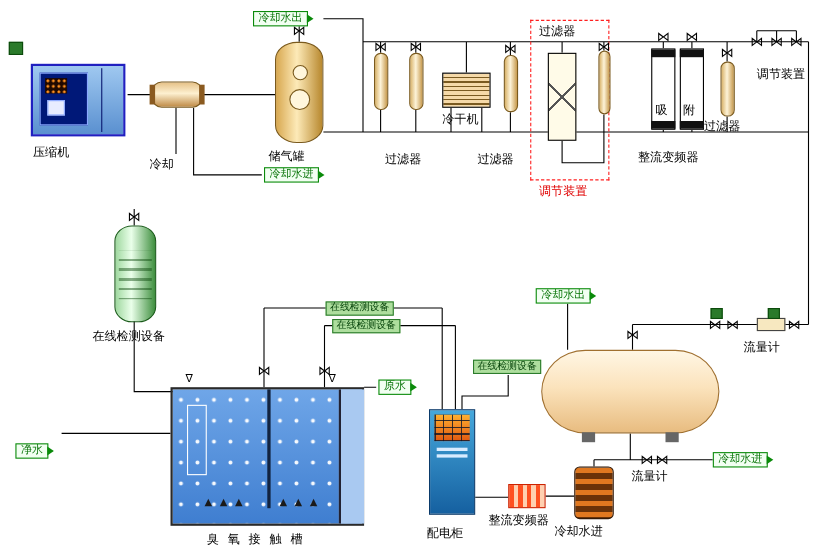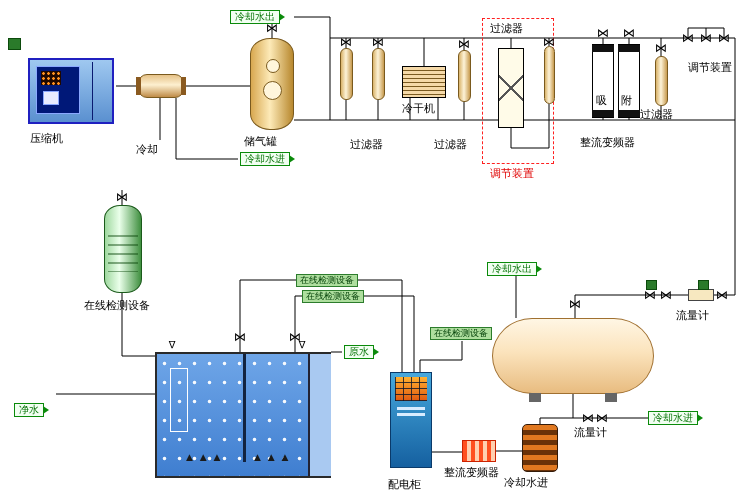--- a/index.html
+++ b/index.html
@@ -151,20 +151,21 @@
 
   <div class="eq wtank" style="left:155px;top:352px;width:176px;height:126px">
     <div class="wdiv" style="left:86px;top:0;width:3px;height:108px"></div>
     <div class="wchan" style="left:151px;top:0;width:21px;height:122px"></div>
     <div class="winlet" style="left:13px;top:14px;width:16px;height:62px"></div>
   </div>
   <span class="lvl" style="left:172px;top:350px">∇</span>
   <span class="lvl" style="left:302px;top:350px">∇</span>
   <span class="diff" style="left:186px;top:452px">▲ ▲ ▲</span>
   <span class="diff" style="left:254px;top:452px">▲ ▲ ▲</span>
+  <div class="lbl" style="left:188px;top:483px;width:136px;letter-spacing:8px">臭氧接触槽</div>
 
   <div class="banner" style="left:344px;top:345px">原水</div>
   <div class="banner" style="left:14px;top:403px">净水</div>
 
   <div class="eq gtank" style="left:104px;top:205px;width:38px;height:88px">
     <div class="coil" style="left:3px;top:22px;width:30px;height:44px"></div>
   </div>
   <div class="lbl" style="left:84px;top:298px;width:78px">在线检测设备</div>
 
   <div class="gbox" style="left:8px;top:38px;width:11px;height:10px"></div>

